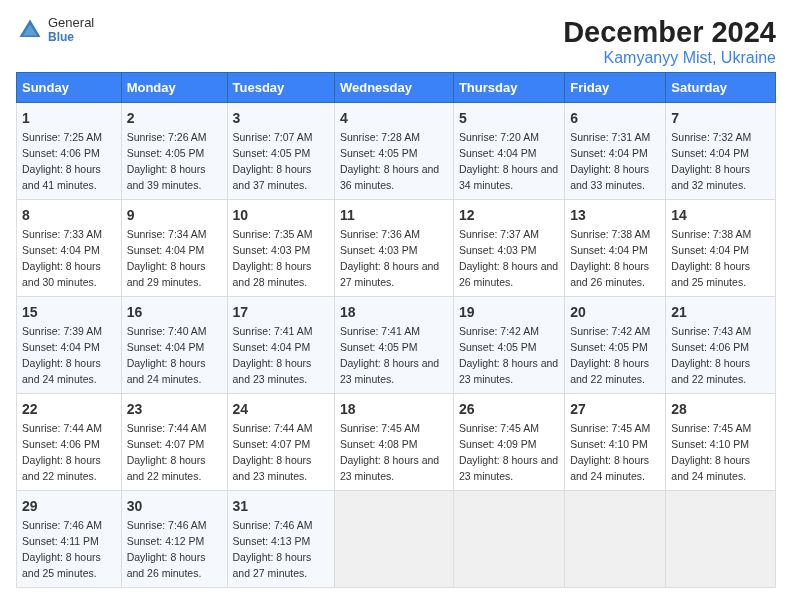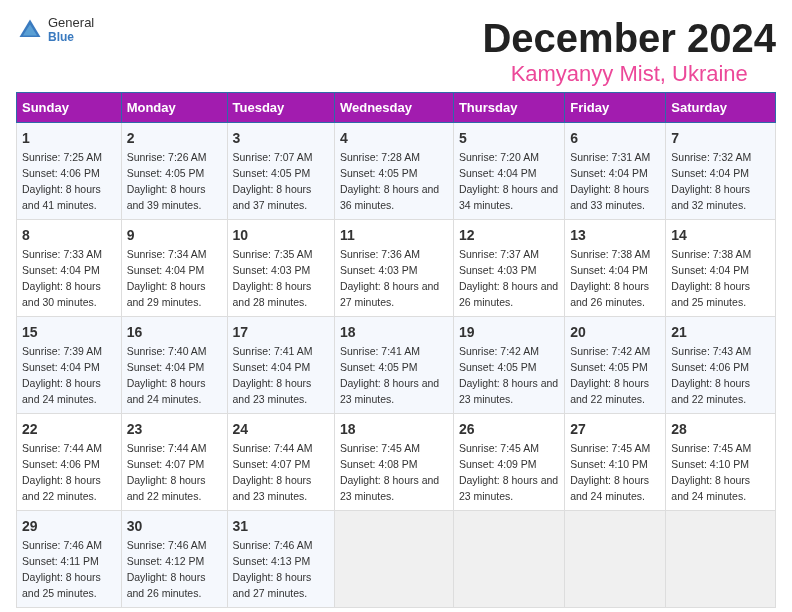--- a/index.html
+++ b/index.html
@@ -37,36 +37,35 @@
       font-weight: bold;
     }
     .logo-icon {
       width: 28px;
       height: 28px;
     }
     .title-block {
       text-align: right;
     }
     .main-title {
-      font-size: 40px;
+      font-size: 29px;
       font-weight: bold;
       color: #222;
     }
     .subtitle {
-      font-size: 22px;
-      color: #ec4899;
-      text-align: center;
+      font-size: 16px;
+      color: #3b82f6;
     }
     table {
       width: 100%;
       border-collapse: collapse;
       font-size: 11px;
     }
     thead tr {
-      background-color: #a21caf;
+      background-color: #3b82f6;
       color: white;
     }
     thead th {
       padding: 7px 5px;
       text-align: left;
       font-size: 13px;
       font-weight: bold;
       border: 1px solid #2e6aa8;
     }
     tbody tr {

